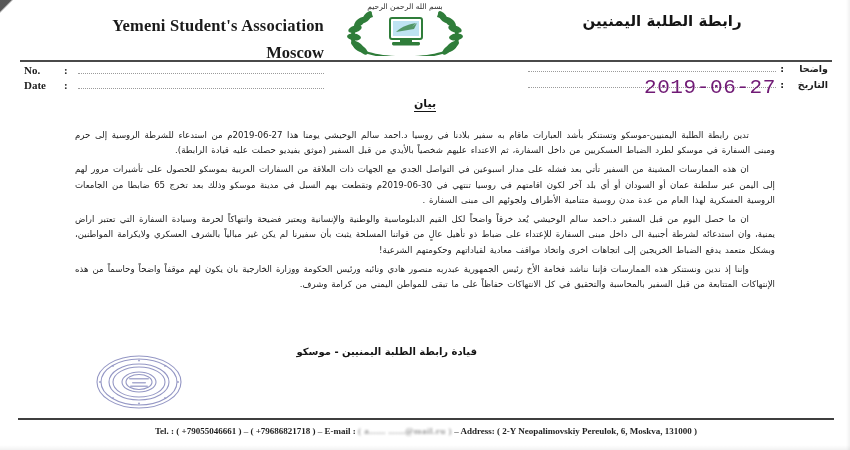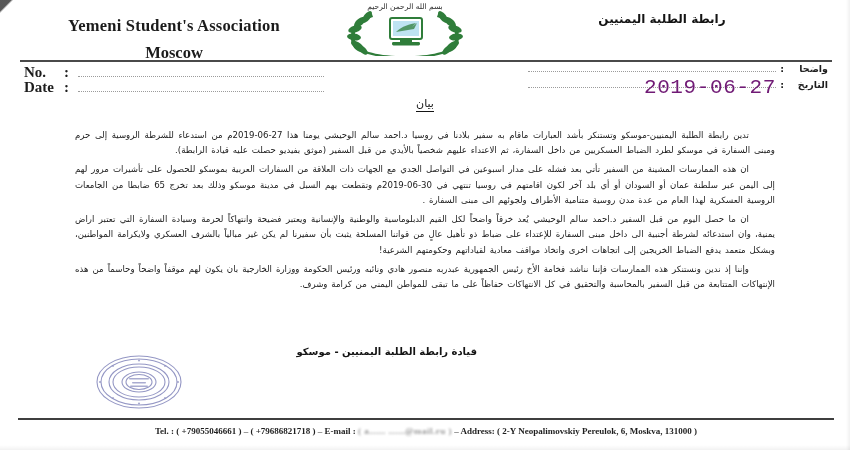--- a/index.html
+++ b/index.html
@@ -50,39 +50,39 @@
   .header {
     position: absolute;
     left: 0; top: 0;
     width: 850px;
     height: 58px;
   }
   .lh-en {
     position: absolute;
     left: 24px; top: 16px;
     width: 300px;
-    text-align: center;
+    text-align: right;
     font-family: "Liberation Serif", "DejaVu Serif", serif;
     font-weight: bold;
     color: #1b1b1b;
   }
   .lh-en .line1 { font-size: 16.5px; letter-spacing: .2px; }
   .lh-en .line2 { font-size: 16.5px; margin-top: 7px; }
 
   .lh-ar {
     position: absolute;
     right: 28px; top: 12px;
     width: 320px;
     text-align: center;
     direction: rtl;
     font-family: "DejaVu Sans", sans-serif;
     font-weight: bold;
     color: #141414;
   }
-  .lh-ar .line1 { font-size: 12px; letter-spacing: 1.2px; }
+  .lh-ar .line1 { font-size: 15px; letter-spacing: 1.2px; }
   .lh-ar .line2 { font-size: 16px; margin-top: 3px; letter-spacing: 2px; }
 
   
   .emblem {
     position: absolute;
     left: 340px; top: 2px;
     width: 130px; height: 54px;
   }
   .emblem .basmala {
     position: absolute;
@@ -103,21 +103,21 @@
     left: 20px; top: 60px;
     width: 812px; height: 0;
     border-top: 2.2px solid #4a4a4a;
   }
   .meta-left {
     position: absolute;
     left: 24px; top: 64px;
     width: 300px;
     font-family: "Liberation Serif", "DejaVu Serif", serif;
     font-weight: bold;
-    font-size: 15px;
+    font-size: 11px;
     color: #1d1d1d;
   }
   .meta-row { display: flex; align-items: baseline; height: 15px; }
   .meta-row .lbl { width: 40px; }
   .meta-row .colon { width: 14px; }
   .meta-row .dots {
     flex: 1;
     border-bottom: 1px dotted #9b9b9b;
     height: 8px;
   }
@@ -146,21 +146,21 @@
   }
 
   
   .doc-title {
     position: absolute;
     left: 0; top: 97px;
     width: 850px;
     text-align: center;
     direction: rtl;
     font-size: 11px;
-    font-weight: normal;
+    font-weight: bold;
     color: #151515;
   }
   .doc-title span {
     border-bottom: 1.2px solid #151515;
     padding-bottom: 1px;
     letter-spacing: 1px;
   }
 
   .body {
     position: absolute;

